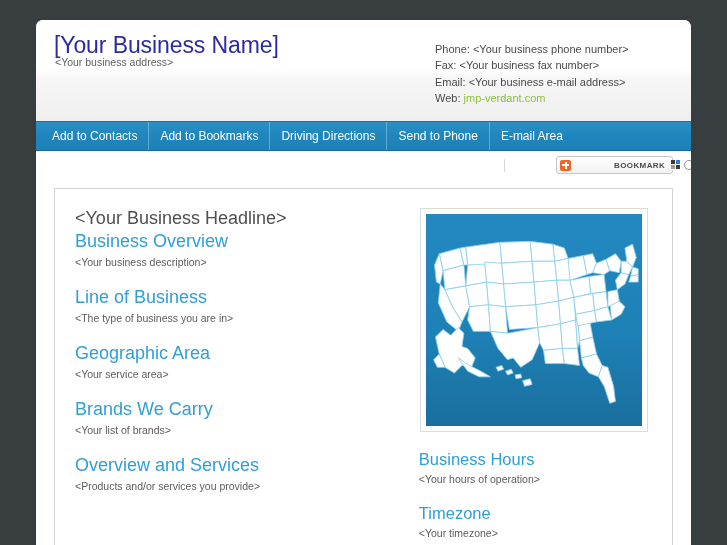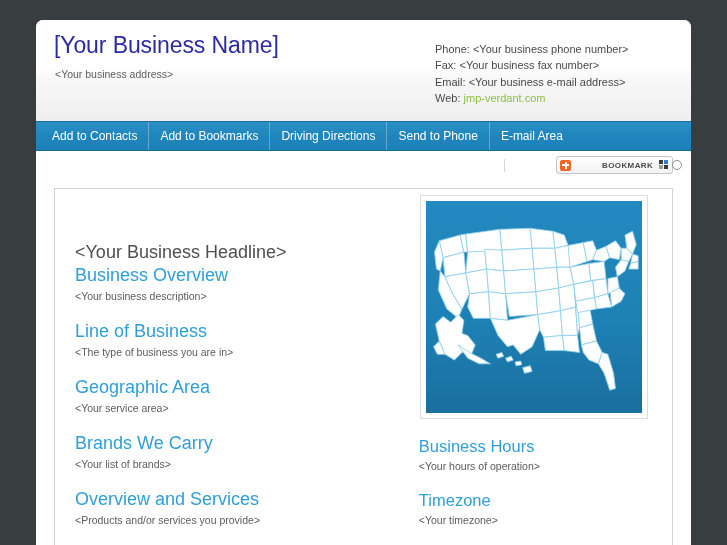--- a/index.html
+++ b/index.html
@@ -35,21 +35,21 @@
     left: 18px;
     top: 12px;
     font-size: 23px;
     color: #2c2c9e;
     letter-spacing: -0.1px;
     white-space: nowrap;
   }
   .biz-address {
     position: absolute;
     left: 19px;
-    top: 48px;
+    top: 36px;
     font-size: 10.5px;
     color: #5f5f5f;
     white-space: nowrap;
   }
   .contact {
     position: absolute;
     left: 399px;
     top: 21px;
     font-size: 11px;
     color: #4a4a4a;
@@ -138,21 +138,21 @@
     position: absolute;
     background: #ffffff;
   }
   .bm-plus::before { left: 2px; top: 4.5px; width: 7px; height: 2px; }
   .bm-plus::after  { left: 4.5px; top: 2px; width: 2px; height: 7px; }
   .bm-label {
     font-size: 8px;
     font-weight: bold;
     color: #4b4b4b;
     letter-spacing: 0.4px;
-    margin-left: 0;
+    margin-left: 12px;
     flex: none;
     padding-left: 31px;
   }
   .bm-icons {
     margin-left: 6px;
     display: flex;
     align-items: center;
     gap: 3px;
     flex: none;
   }
@@ -189,21 +189,21 @@
     left: 18px;
     top: 168px;
     width: 619px;
     height: 357px;
     border: 1px solid #d2d2d2;
     border-bottom: none;
     background: #ffffff;
     box-sizing: border-box;
     overflow: hidden;
   }
-  .cols { display: flex; height: 100%; align-items: flex-end; }
+  .cols { display: flex; height: 100%; }
   .col-left  { width: 365px; padding: 19px 0 0 20px; box-sizing: border-box; }
   .col-right { width: 254px; padding: 19px 0 0 0; box-sizing: border-box; }
 
   .headline {
     font-size: 18px;
     color: #4f4f4f;
     margin: 0 0 2px 0;
     font-weight: normal;
     white-space: nowrap;
   }

